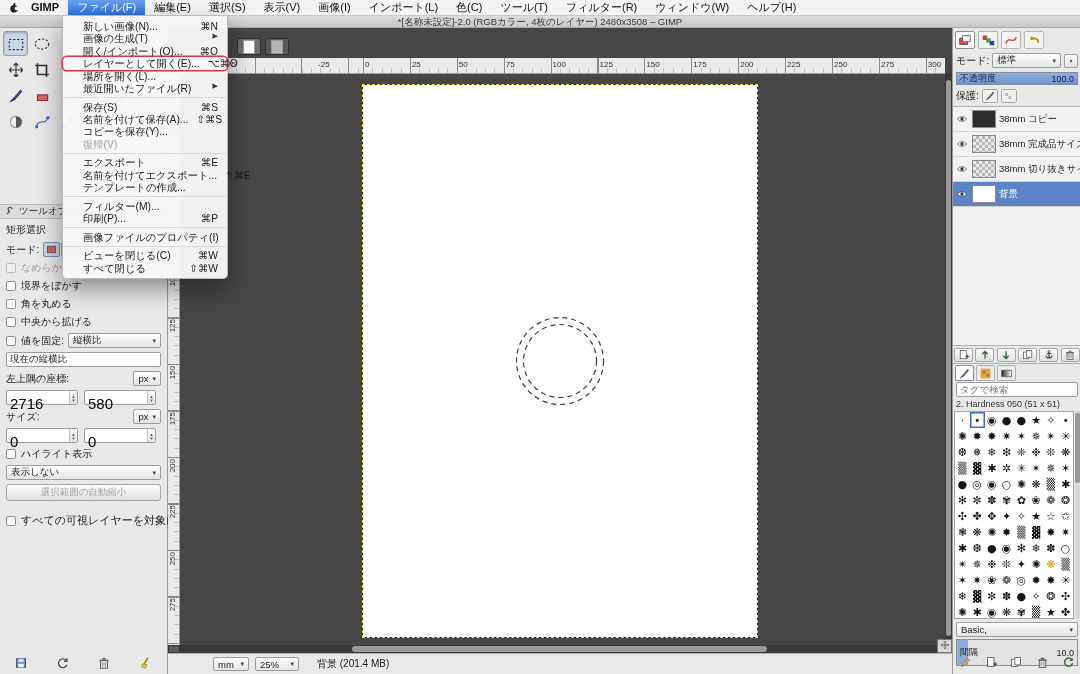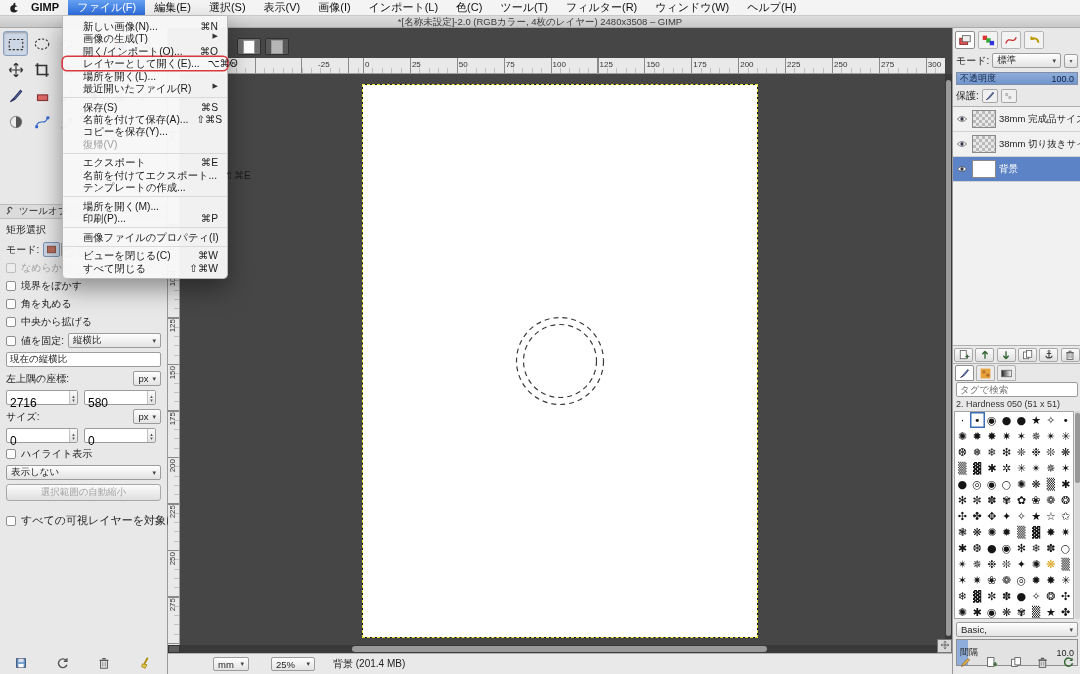--- a/index.html
+++ b/index.html
@@ -36,21 +36,21 @@
 .modebtn{width:17px;height:15px;border:1px solid #a3a3a3;background:linear-gradient(#fbfbfb,#dedede);border-radius:2px;display:flex;align-items:center;justify-content:center;}
 .modebtn.pressed{background:#c9d3e2;border-color:#7d93b5;}
 .cb{width:10px;height:10px;background:#fff;border:1px solid #8e8e8e;border-radius:2px;margin-right:5px;flex:none;}
 .cblbl{font-size:10px;white-space:nowrap;}
 .disabled .cblbl{color:#a0a0a0;}
 .disabled .cb{background:#ededed;border-color:#bdbdbd;}
 .combo{height:15px;background:linear-gradient(#fefefe,#e3e3e3);border:1px solid #9c9c9c;border-radius:2px;display:inline-flex;align-items:center;justify-content:space-between;padding:0 4px;font-size:9.5px;}
 .combo .arr{font-size:7px;color:#444;margin-left:4px;}
 .entry{height:15px;background:#fff;border:1px solid #9c9c9c;border-radius:2px;font-size:9.5px;padding:0 3px;width:100%;color:#222;display:block;margin-bottom:4px;outline:none;}
 .spin{display:flex;height:15px;border:1px solid #9c9c9c;border-radius:2px;background:#fff;width:72px;}
-.spin input{border:none;width:100%;font-size:12px;padding:12px 3px;outline:none;background:transparent;}
+.spin input{border:none;width:100%;font-size:15px;padding:12px 3px;outline:none;background:transparent;}
 .step{width:9px;border-left:1px solid #c2c2c2;display:flex;flex-direction:column;align-items:center;justify-content:center;font-size:5px;color:#555;line-height:4px;background:linear-gradient(#fafafa,#e2e2e2);}
 .btn{height:17px;border:1px solid #a8a8a8;border-radius:3px;background:linear-gradient(#fcfcfc,#dfdfdf);display:flex;align-items:center;justify-content:center;font-size:9.5px;margin-bottom:12px;font-family:Liberation Serif, serif;}
 .btn.disabled{color:#a5a5a5;}
 #tbfooter{position:absolute;left:0;bottom:3px;width:167px;display:flex;justify-content:space-around;align-items:center;}
 .ftico{width:18px;height:16px;display:flex;align-items:center;justify-content:center;}
 
 #canvasarea{position:absolute;left:168px;top:28px;width:784px;height:646px;background:#464646;}
 .ctab{position:absolute;top:10px;width:24px;height:17px;background:#585858;border:1px solid #303030;border-radius:2px;display:flex;align-items:center;justify-content:center;}
 .ctab.active{background:#6e6e6e;}
 .ctab .pg{width:10px;height:12px;background:#fff;box-shadow:0 0 0 1px #999;}
@@ -65,21 +65,21 @@
 #page::after{content:"";position:absolute;inset:-1px;border:1px dashed #ece43e;pointer-events:none;}
 #selcircle{position:absolute;left:142px;top:221px;}
 #vscroll{position:absolute;left:777px;top:46px;width:7px;height:571px;background:#393939;}
 #vscroll .thumb{position:absolute;left:1px;top:6px;width:5px;height:556px;background:#9a9a9a;border-radius:3px;}
 #hscroll{position:absolute;left:12px;top:617px;width:765px;height:8px;background:#393939;}
 #hscroll .thumb{position:absolute;top:1px;left:172px;width:415px;height:6px;background:#9a9a9a;border-radius:3px;}
 #qmask{position:absolute;left:0;top:617px;width:12px;height:8px;background:#5c5c5c;border:1px solid #333;}
 #navbtn{position:absolute;left:769px;top:611px;width:15px;height:14px;background:#d8d8d8;border:1px solid #777;display:flex;align-items:center;justify-content:center;}
 #cstatus{position:absolute;left:0;top:625px;width:784px;height:21px;background:#e9e9e9;border-top:1px solid #b3b3b3;display:flex;align-items:center;gap:6px;padding-left:45px;font-size:10px;}
 #cstatus .combo{width:36px;height:14px;}
-#cstatus .combo.zoom{width:44px;margin-left:16px;}
+#cstatus .combo.zoom{width:44px;}
 
 #rightdock{position:absolute;left:952px;top:28px;width:128px;height:646px;background:#e8e8e8;border-left:1px solid #9a9a9a;}
 #docktabs{position:absolute;left:2px;top:3px;display:flex;gap:3px;}
 .dtab{width:20px;height:18px;display:flex;align-items:center;justify-content:center;border:1px solid #b5b5b5;border-radius:2px;background:#f3f3f3;}
 .dtab.active{background:#fff;border-color:#8f8f8f;}
 #modebar{position:absolute;left:3px;top:25px;width:122px;display:flex;align-items:center;gap:3px;font-size:9.5px;}
 #modebar .combo{flex:1;}
 #modebar .mini{width:14px;height:14px;border:1px solid #a0a0a0;border-radius:2px;background:linear-gradient(#fdfdfd,#e0e0e0);font-size:6px;display:flex;align-items:center;justify-content:center;color:#555;flex:none;}
 #opacity{position:absolute;left:3px;top:44px;width:122px;height:13px;border:1px solid #7e8ea8;background:linear-gradient(#8fadda,#7095cc);display:flex;justify-content:space-between;align-items:center;padding:0 3px;font-size:9px;color:#102446;}
 #lockbar{position:absolute;left:3px;top:61px;width:122px;display:flex;align-items:center;gap:3px;font-size:9.5px;}
@@ -539,20 +539,30 @@
             <svg width="12" height="12" viewBox="0 0 16 16" xmlns="http://www.w3.org/2000/svg">
               <rect x="3" y="4" width="4" height="4" fill="#bbb"></rect>
               <rect x="7" y="8" width="4" height="4" fill="#bbb"></rect>
               <rect x="7" y="4" width="4" height="4" fill="#eee"></rect>
               <rect x="3" y="8" width="4" height="4" fill="#eee"></rect>
             </svg>
           </span>
         </span>
     </div>
     <div id="layerlist">
+        <div class="lrow">
+          <span class="leye">
+            <svg width="12" height="12" viewBox="0 0 16 16" xmlns="http://www.w3.org/2000/svg">
+              <path d="M2 8 C5 4 11 4 14 8 C11 12 5 12 2 8 Z" fill="#fff" stroke="#444"></path>
+              <circle cx="8" cy="8" r="2.2" fill="#334"></circle>
+            </svg>
+          </span>
+          <span class="lthumb dark"></span>
+          <span class="lname">38mm コピー</span>
+        </div>
         <div class="lrow">
           <span class="leye">
             <svg width="12" height="12" viewBox="0 0 16 16" xmlns="http://www.w3.org/2000/svg">
               <path d="M2 8 C5 4 11 4 14 8 C11 12 5 12 2 8 Z" fill="#fff" stroke="#444"></path>
               <circle cx="8" cy="8" r="2.2" fill="#334"></circle>
             </svg>
           </span>
           <span class="lthumb checker"></span>
           <span class="lname">38mm 完成品サイズ(円</span>
         </div>
@@ -842,21 +852,21 @@
       <div class="fitem">
         <span class="flabel">名前を付けてエクスポート...</span>
         <span class="fshort">⇧⌘E</span>
       </div>
       <div class="fitem">
         <span class="flabel">テンプレートの作成...</span>
         <span class="fshort"></span>
       </div>
       <div class="msep"></div>
       <div class="fitem">
-        <span class="flabel">場所を開く(M)...</span>
+        <span class="flabel">フィルター(M)...</span>
         <span class="fshort"></span>
       </div>
       <div class="fitem">
         <span class="flabel">印刷(P)...</span>
         <span class="fshort">⌘P</span>
       </div>
       <div class="msep"></div>
       <div class="fitem">
         <span class="flabel">画像ファイルのプロパティ(I)</span>
         <span class="fshort"></span>

